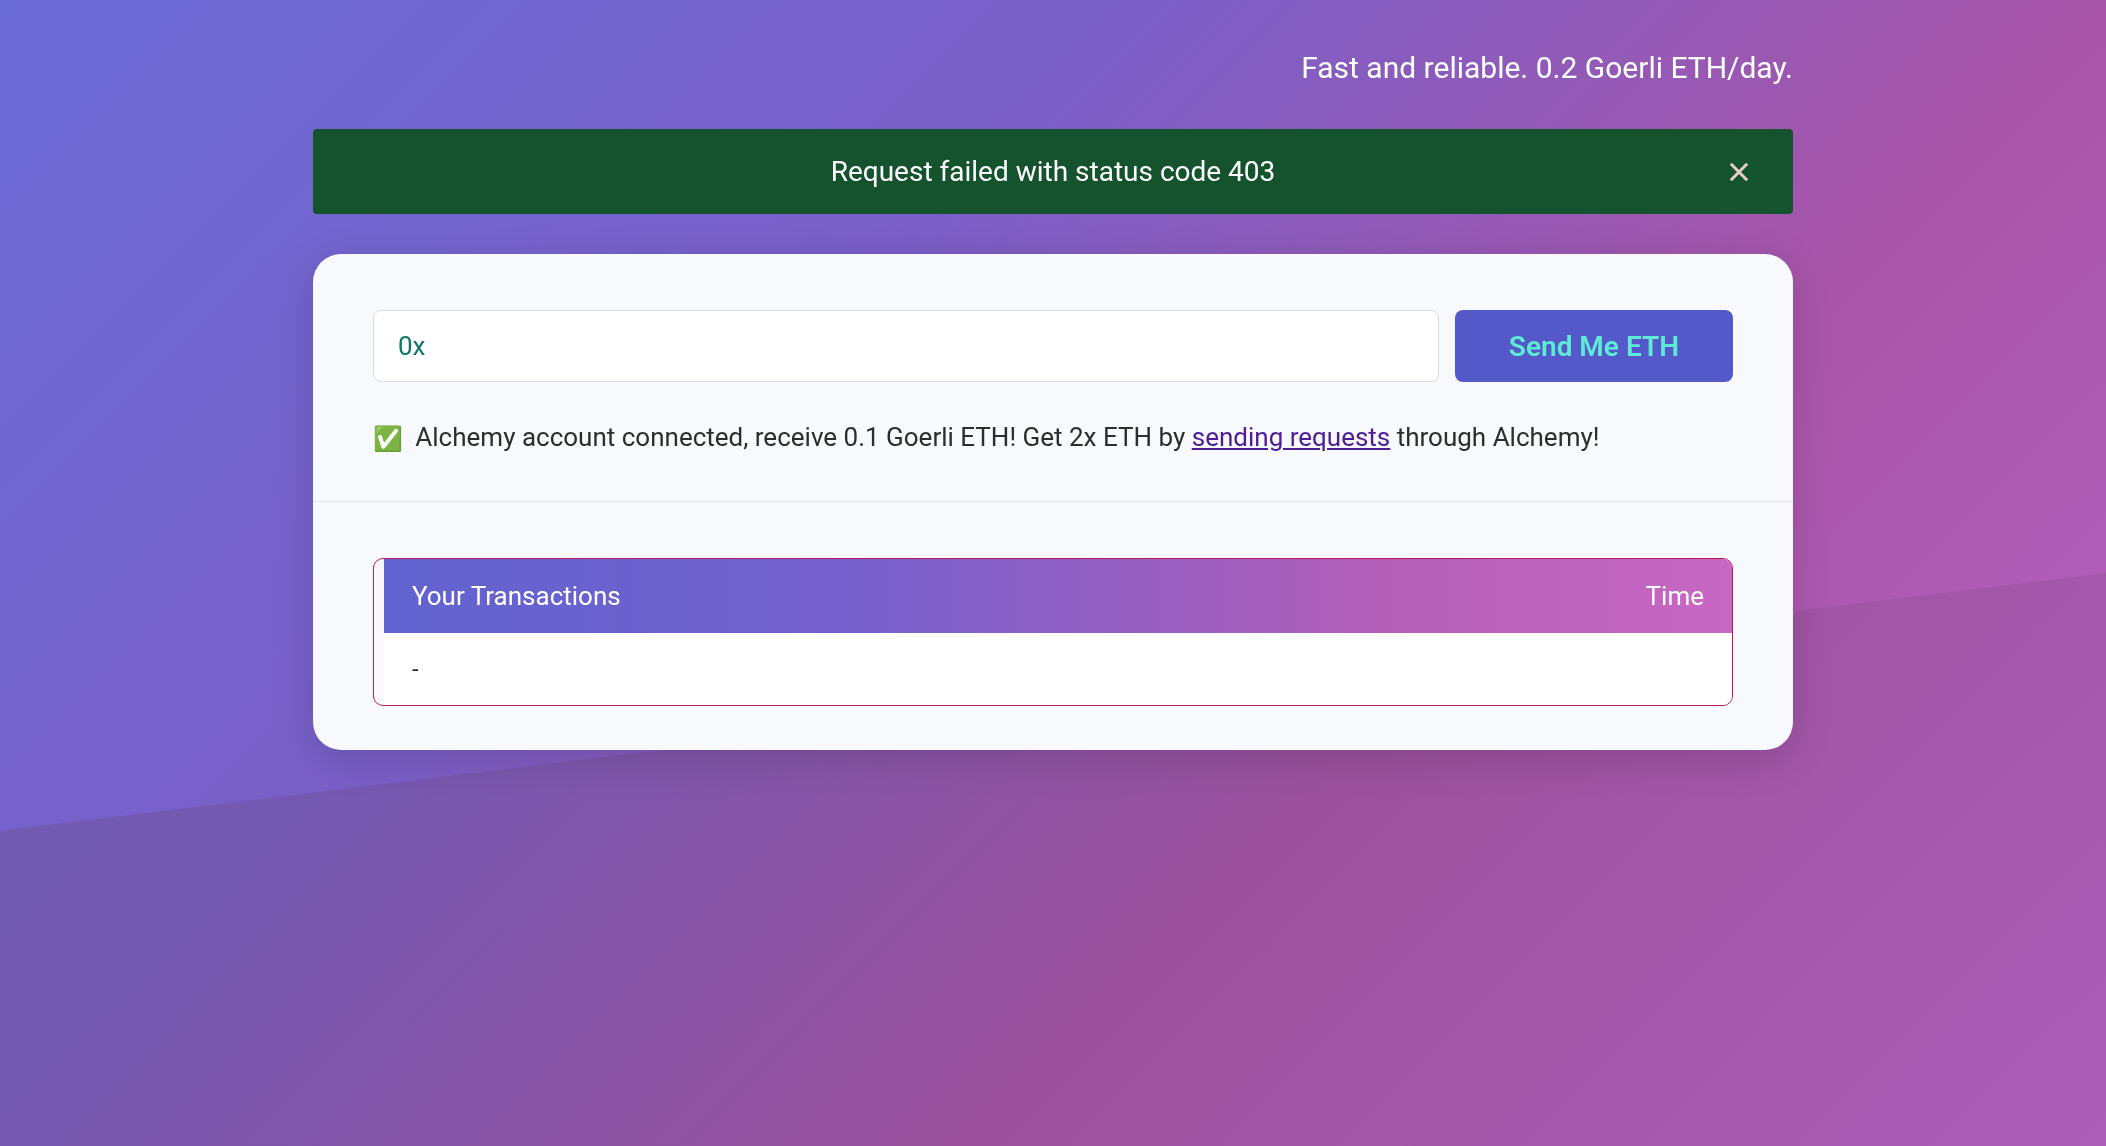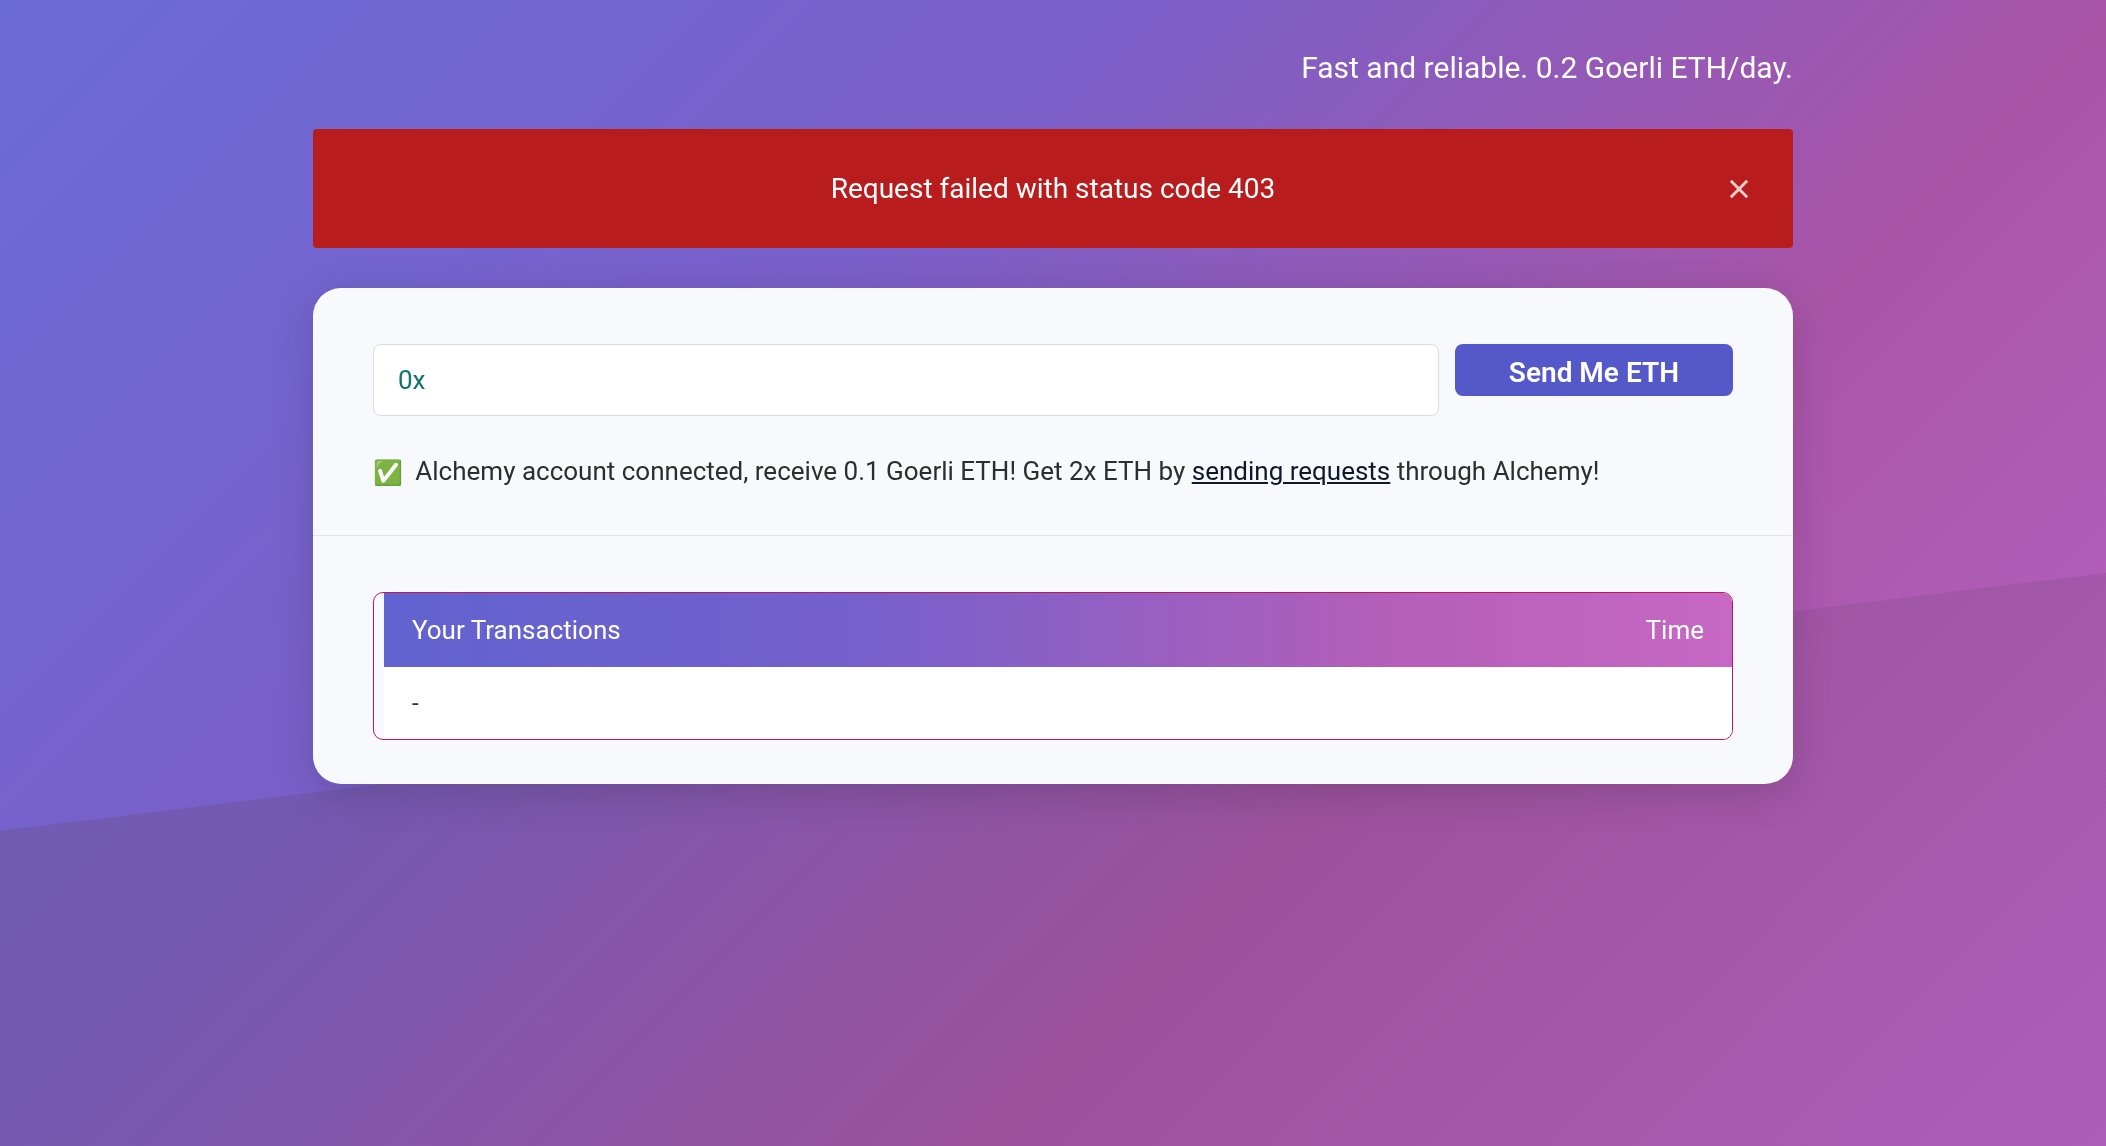--- a/index.html
+++ b/index.html
@@ -41,23 +41,23 @@
       margin-bottom: 28px;
     }
     .page-subtitle {
       color: #ffffff;
       font-size: 30px;
       font-weight: 400;
       text-align: right;
       margin-bottom: 44px;
     }
     .alert {
-      background: #b91c1c;
+      background: #14532d;
       border-radius: 4px;
-      padding: 43px 36px;
+      padding: 26px 36px;
       display: flex;
       align-items: center;
       justify-content: center;
       position: relative;
       margin-bottom: 40px;
     }
     .alert-text {
       color: #ffffff;
       font-size: 28px;
       font-weight: 400;
@@ -107,44 +107,44 @@
       padding: 0 24px;
       font-size: 26px;
       color: #0f766e;
       font-family: inherit;
       outline: none;
     }
     .address-input::placeholder {
       color: #999;
     }
     .send-button {
-      height: 52px;
+      height: 72px;
       padding: 12px 54px;
       background: #5558c8;
-      color: #ffffff;
+      color: #5eead4;
       border: none;
       border-radius: 8px;
       font-size: 28px;
       font-weight: 600;
       cursor: pointer;
       font-family: inherit;
     }
     .status-text {
       font-size: 26px;
       color: #2d2d2d;
       line-height: 1.5;
     }
     .status-icon {
       display: inline-block;
       vertical-align: middle;
       margin-right: 6px;
       font-size: 24px;
     }
     .status-link {
-      color: #0f172a;
+      color: #4c1d95;
       text-decoration: underline;
     }
     .card-bottom {
       padding: 56px 60px 44px;
     }
     .tx-table {
       border: 1px solid #be185d;
       border-radius: 10px;
       overflow: hidden;
       padding-left: 10px;

